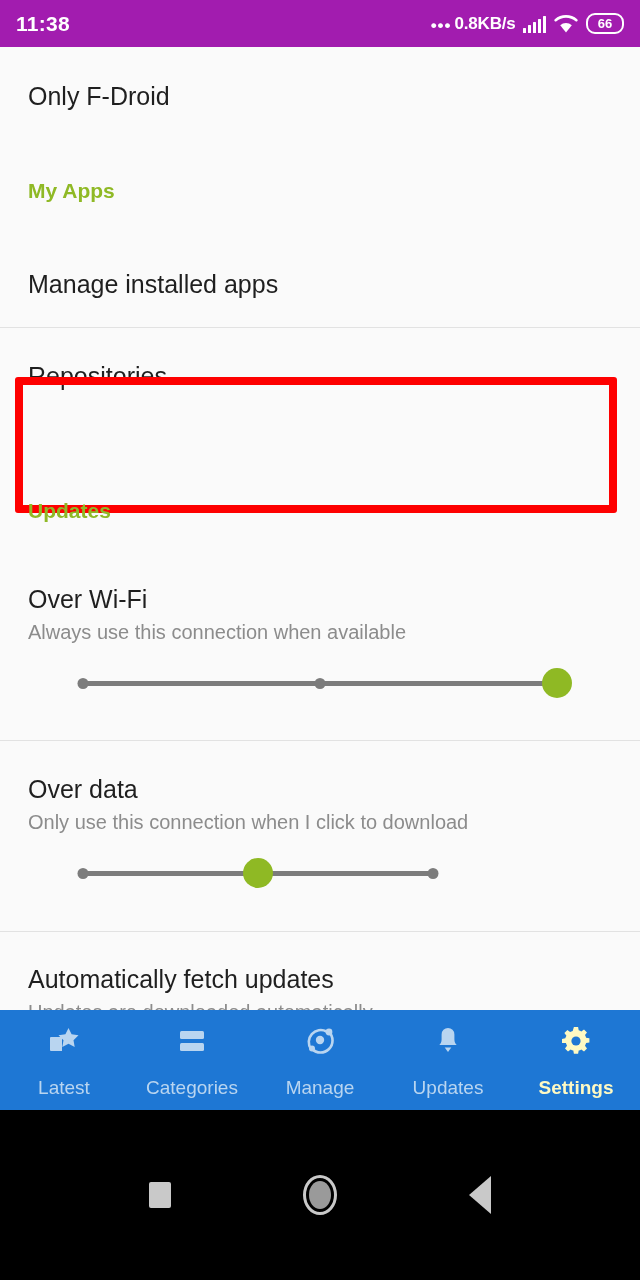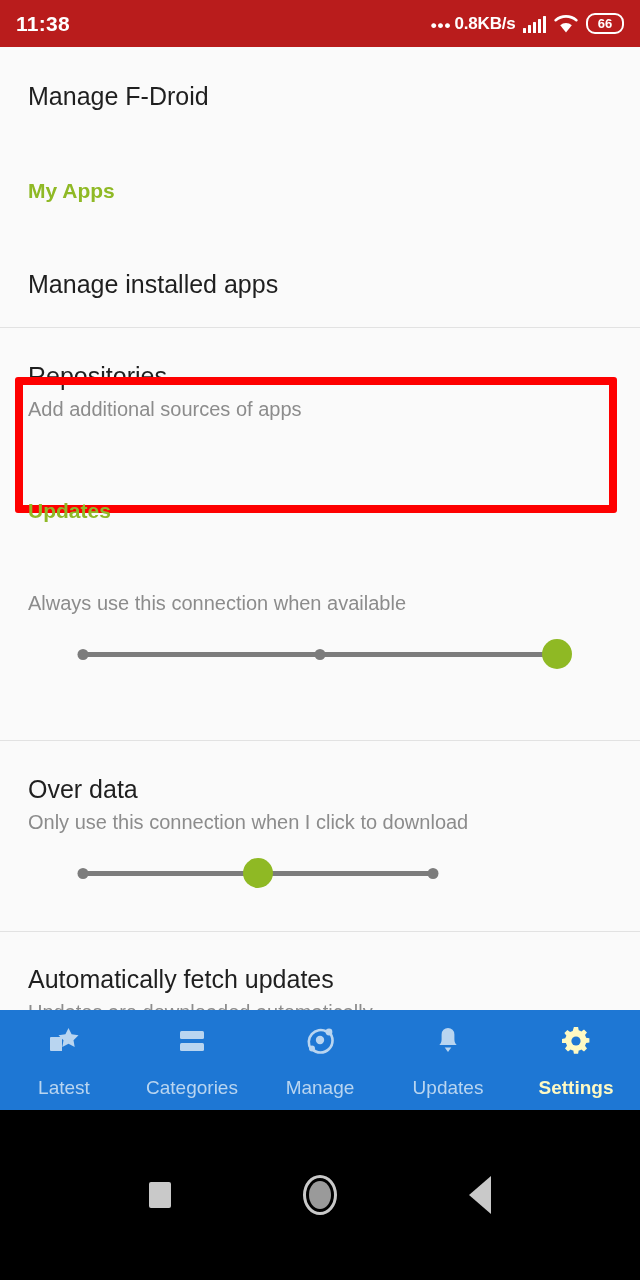--- a/index.html
+++ b/index.html
@@ -18,21 +18,21 @@
     overflow: hidden;
     background: #fafafa;
   }
 
   
   .status-bar {
     position: absolute;
     top: 0; left: 0;
     width: 640px;
     height: 47px;
-    background: #b91c1c;
+    background: #a21caf;
     display: flex;
     align-items: center;
     justify-content: space-between;
     padding: 0 16px;
     box-sizing: border-box;
     color: #ffffff;
   }
   .status-time {
     font-size: 21px;
     font-weight: bold;
@@ -329,40 +329,40 @@
       </span>
       <div class="battery">
         <span>66</span>
       </div>
     </div>
   </div>
 
   <div class="content">
 
     <div class="row r-about">
-      <div class="row-title">Manage F-Droid</div>
+      <div class="row-title">Only F-Droid</div>
     </div>
 
     <div class="section-head r-myapps">My Apps</div>
 
     <div class="row r-manage">
       <div class="row-title">Manage installed apps</div>
     </div>
 
     <div class="divider div-1"></div>
 
     <div class="row r-repos">
       <div class="row-title">Repositories</div>
-      <div class="row-sub">Add additional sources of apps</div>
     </div>
     <div class="highlight"></div>
 
     <div class="section-head r-updates">Updates</div>
 
     <div class="row r-wifi">
+      <div class="row-title">Over Wi-Fi</div>
       <div class="row-sub">Always use this connection when available</div>
       <div class="slider">
         <div class="slider-track"></div>
         <div class="tick" style="left:28px"></div>
         <div class="tick" style="left:50%"></div>
         <div class="thumb" style="left:calc(100% - 28px)"></div>
       </div>
     </div>
 
     <div class="divider div-2"></div>

